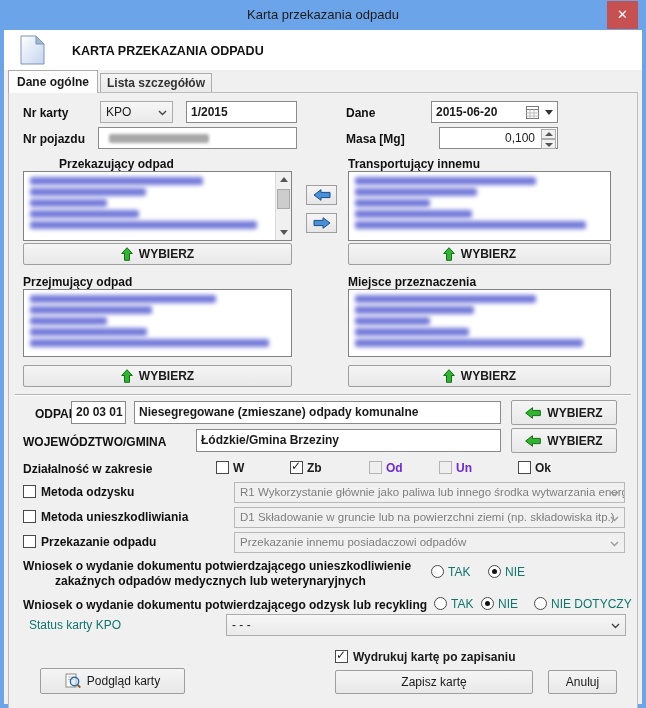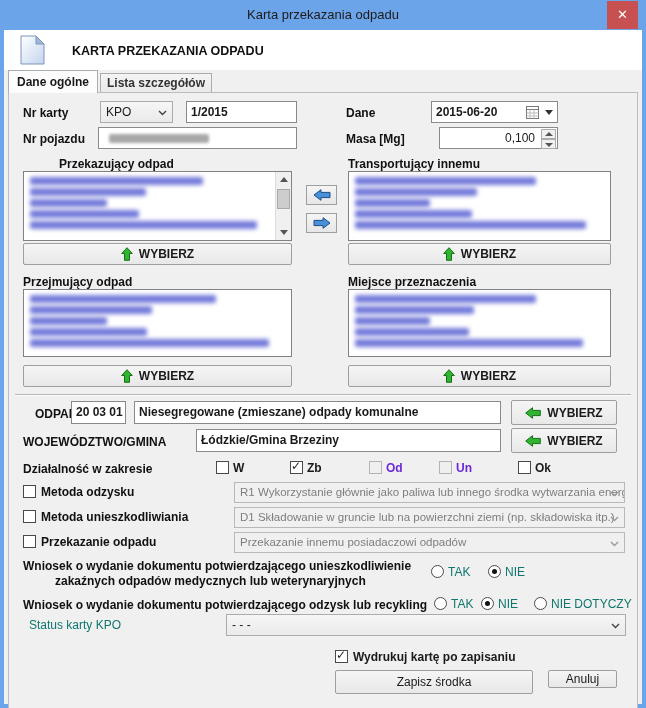--- a/index.html
+++ b/index.html
@@ -310,20 +310,30 @@
             <path d="M1 1 L4.5 4.5 L8 1" fill="none" stroke="#444" stroke-width="1.4"></path>
           </svg>
       </div>
     </div>
 
     <span class="checkbox" style="left:331px;top:620px;">
         <span class="mark">✓</span>
       </span>
     <span class="cblabel" style="left:349px;top:620px;">Wydrukuj kartę po zapisaniu</span>
 
+    <div class="btn" style="left:36px;top:638px;width:145px;height:26px;">
+      <svg width="16" height="16" viewBox="0 0 16 16">
+        <rect x="1" y="1" width="10" height="13" fill="#fff" stroke="#8a8a8a"></rect>
+        <line x1="3" y1="4" x2="9" y2="4" stroke="#bbb"></line>
+          <line x1="3" y1="6.5" x2="9" y2="6.5" stroke="#bbb"></line>
+        <circle cx="9.5" cy="8.5" r="4.2" fill="rgba(205,228,255,0.55)" stroke="#2e6da4" stroke-width="1.4"></circle>
+        <line x1="12.6" y1="11.8" x2="15.2" y2="14.6" stroke="#8a5a2b" stroke-width="2"></line>
+      </svg>
+      <span>Podgląd karty</span>
+    </div>
     <div class="btn" style="left:331px;top:640px;width:198px;height:24px;">
-      <span>Zapisz środka</span>
-    </div>
-    <div class="btn" style="left:544px;top:640px;width:69px;height:18px;text-align:center;">
+      <span>Zapisz kartę</span>
+    </div>
+    <div class="btn" style="left:544px;top:640px;width:69px;height:24px;text-align:center;">
       <span>Anuluj</span>
     </div>
   </div>
 </div>
 
 </body></html>

